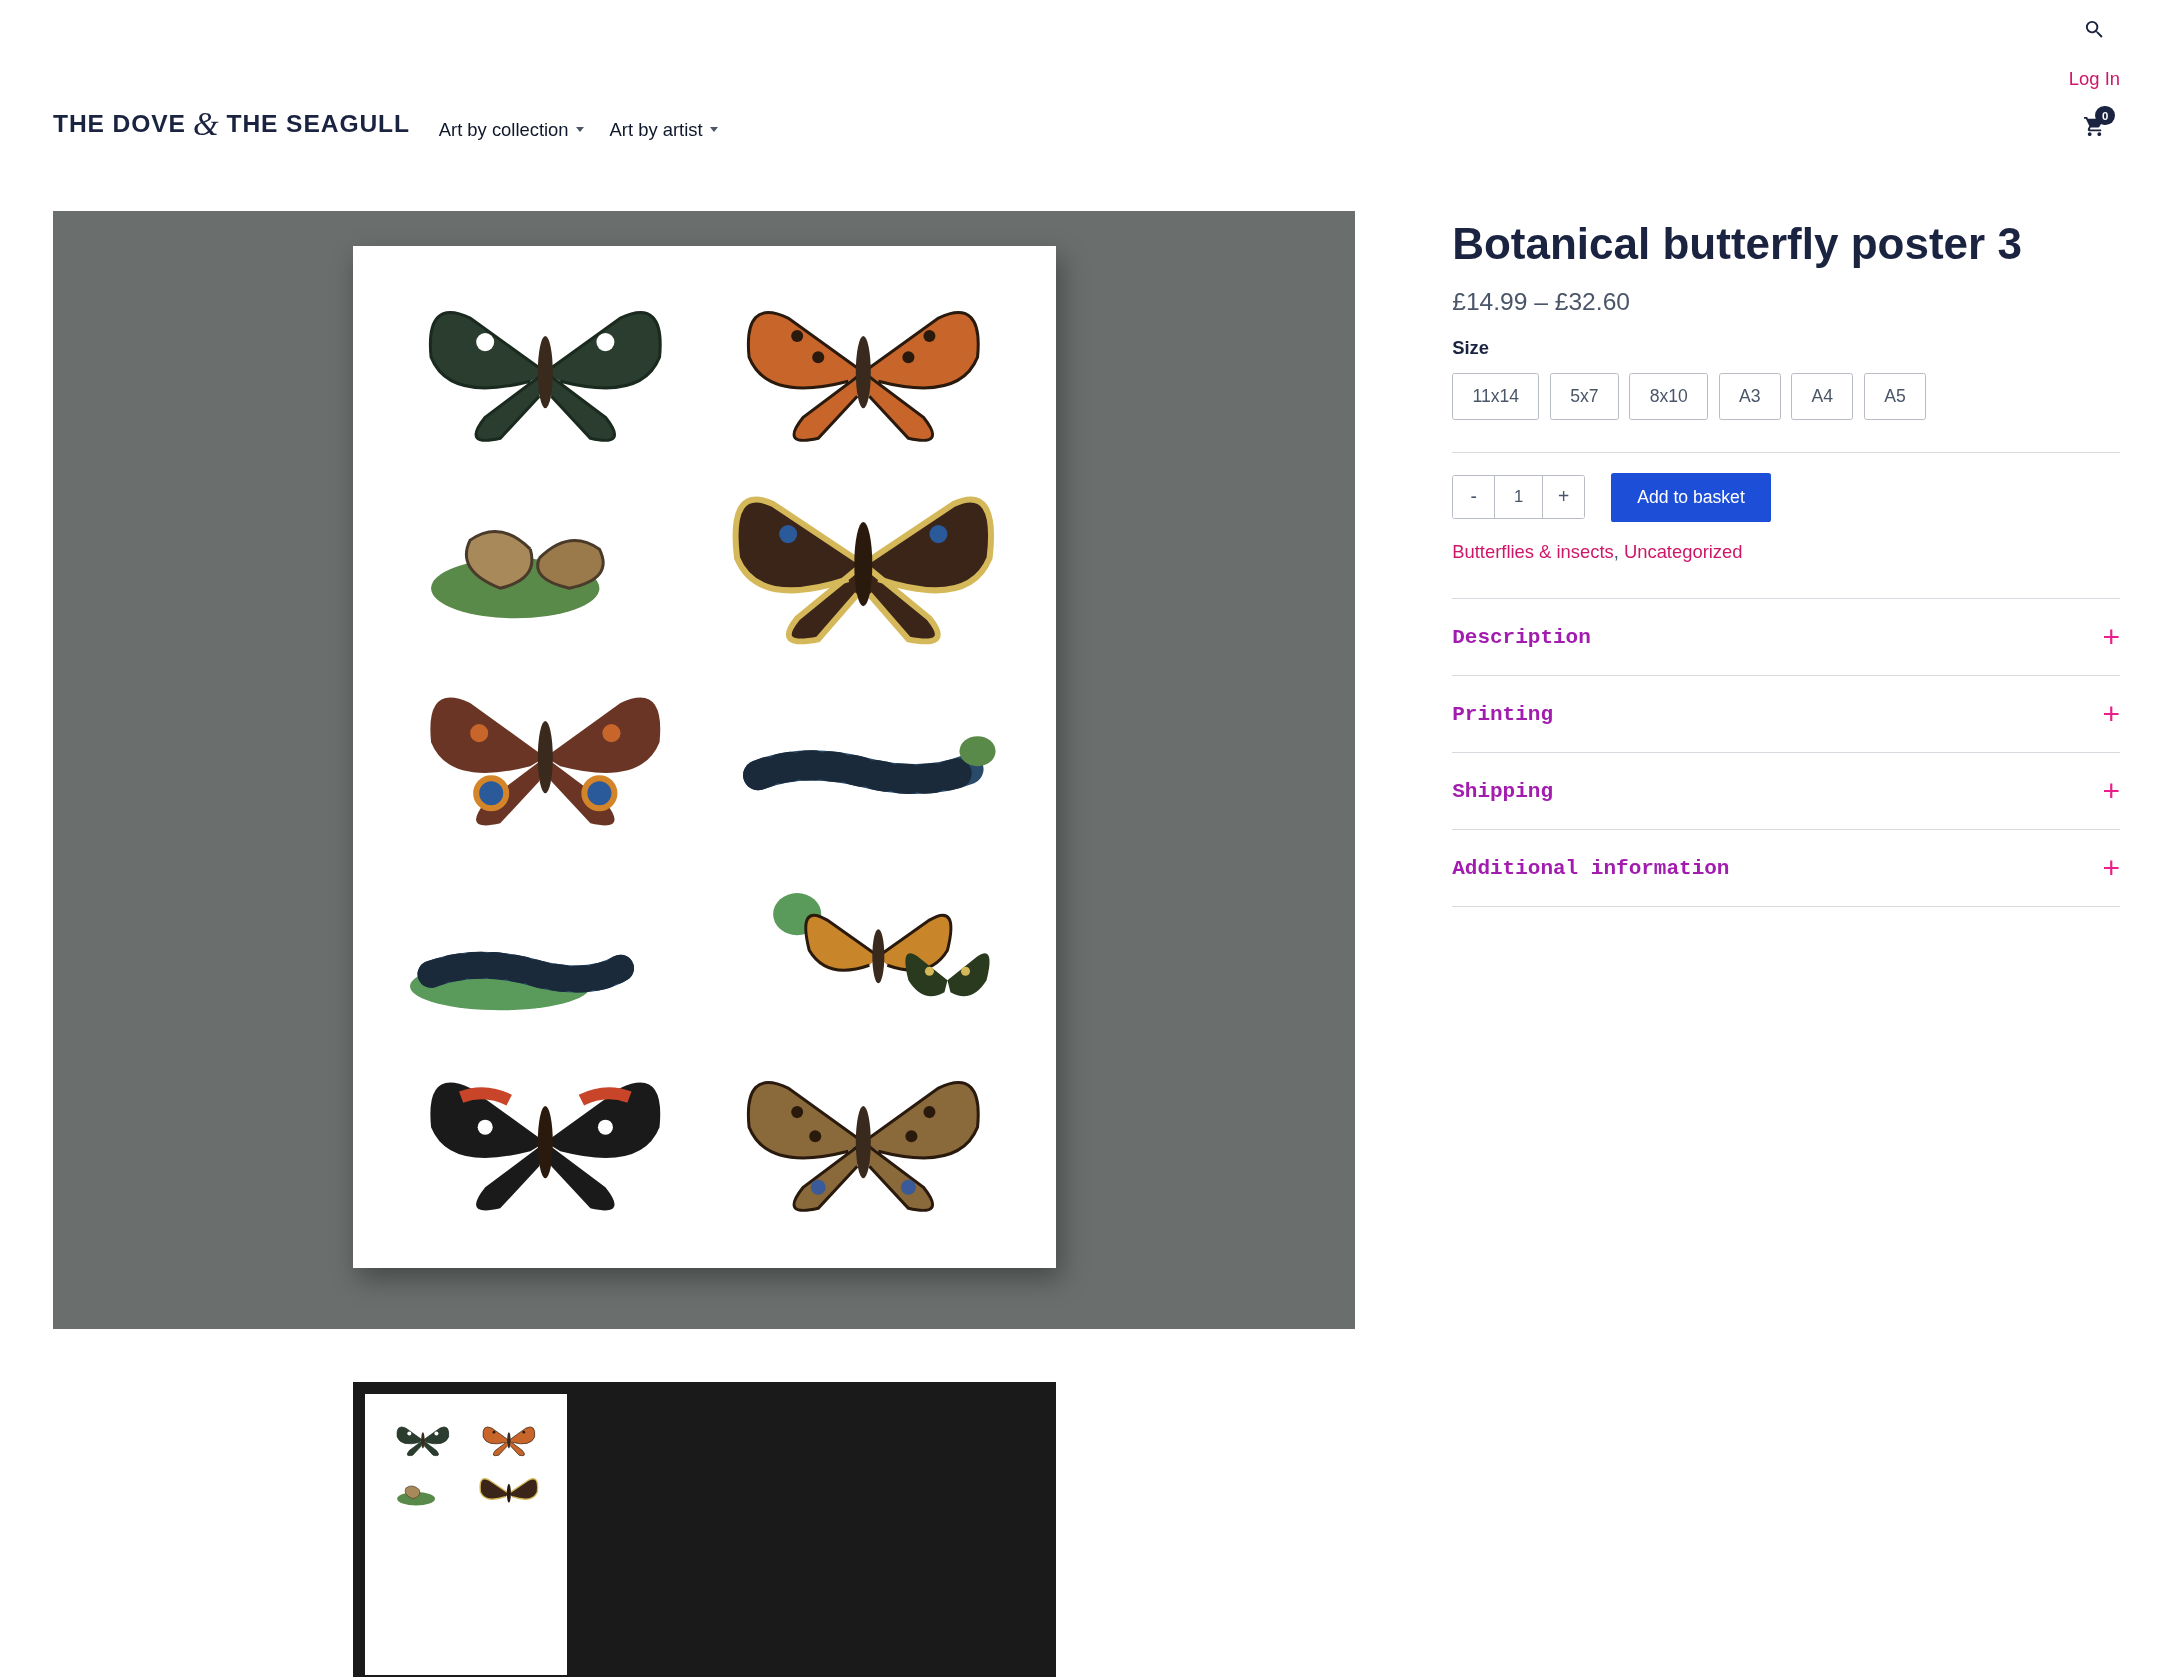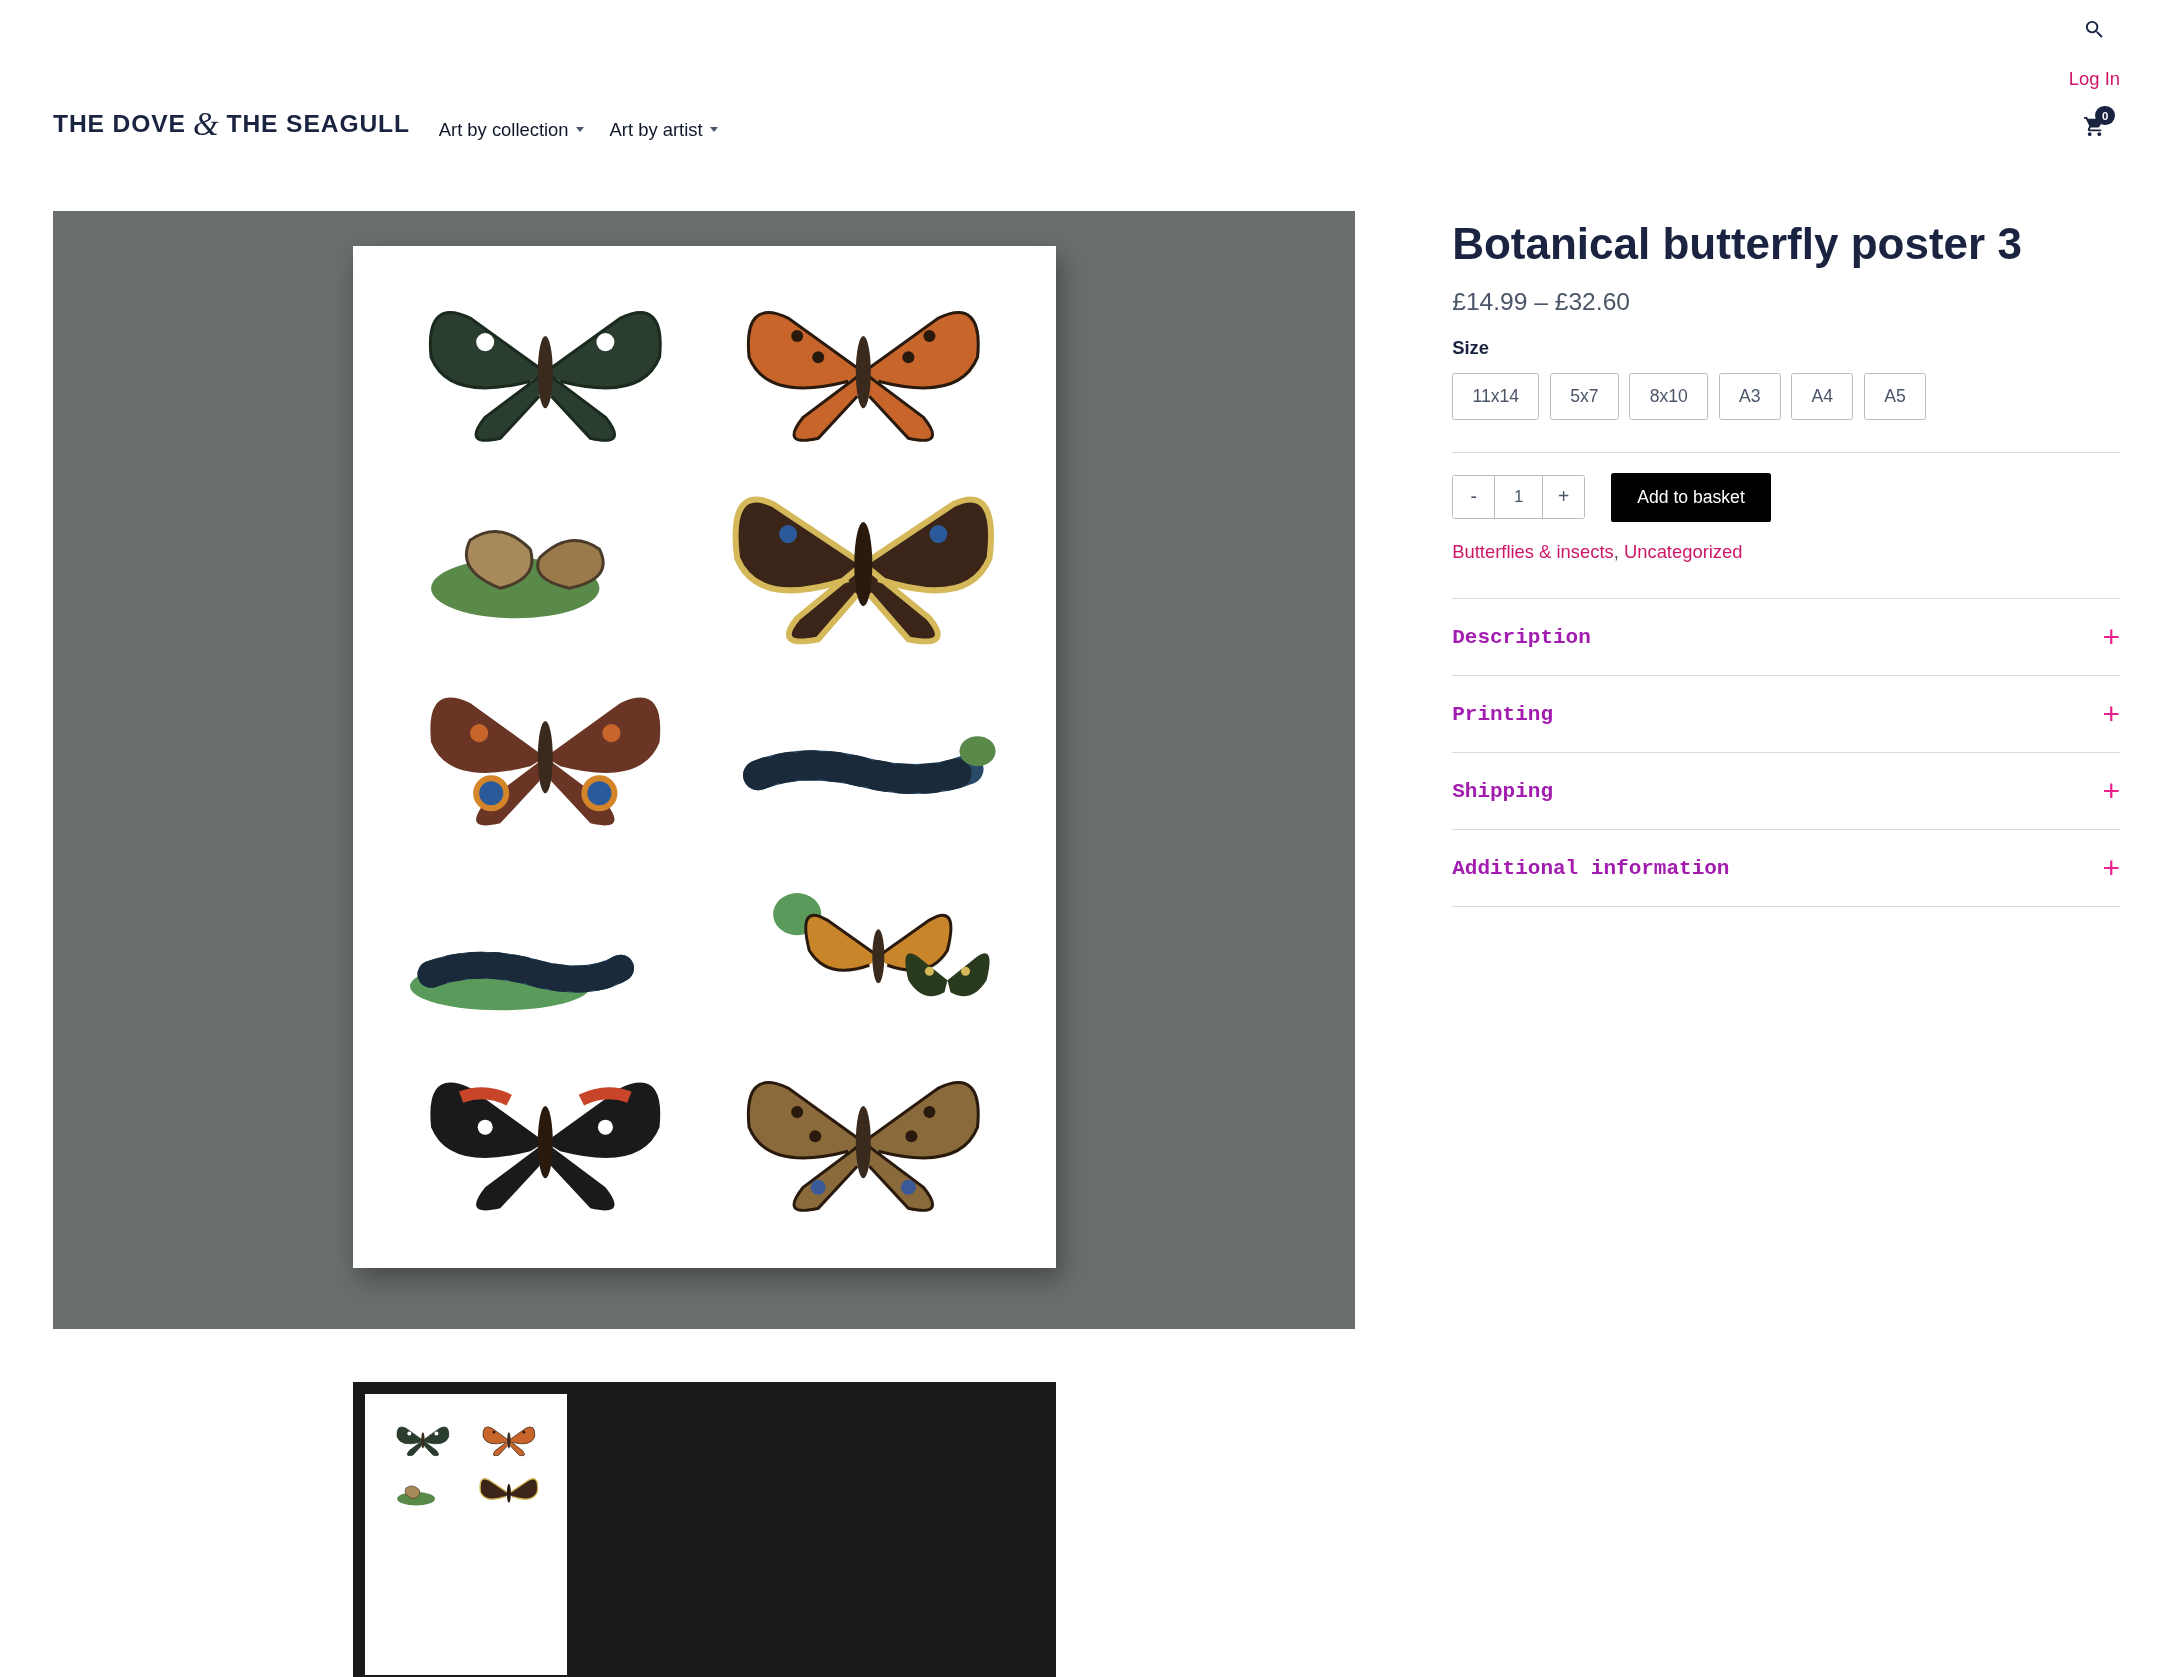--- a/index.html
+++ b/index.html
@@ -40,21 +40,21 @@
     .size-option { border: 0.9px solid #b8bdc5; padding: 12.3px 19.3px; font-size: 17.6px; color: #4a5568; border-radius: 2.6px; cursor: pointer; }
     
     .divider { border: none; border-top: 0.9px solid #d6dadf; margin: 0; }
     
     .cart-row { display: flex; align-items: center; gap: 26px; padding: 19.3px 0; }
     .qty-stepper { display: flex; border: 0.9px solid #b8bdc5; border-radius: 2.6px; overflow: hidden; }
     .qty-btn { width: 42px; height: 42px; background: #fff; border: none; font-size: 19.3px; color: #4a5568; cursor: pointer; display: flex; align-items: center; justify-content: center; }
     .qty-btn:first-child { border-right: 0.9px solid #b8bdc5; }
     .qty-btn:last-child { border-left: 0.9px solid #b8bdc5; }
     .qty-input { width: 47px; height: 42px; border: none; text-align: center; font-size: 16.7px; color: #4a5568; }
-    .add-to-cart { background: #000000; color: #fff; border: none; padding: 14px 26px; font-size: 17.6px; border-radius: 2.6px; cursor: pointer; }
+    .add-to-cart { background: #1d4ed8; color: #fff; border: none; padding: 14px 26px; font-size: 17.6px; border-radius: 2.6px; cursor: pointer; }
     
     .categories { font-size: 18.4px; padding-bottom: 35px; }
     .categories a { color: #ce1567; text-decoration: none; }
     .categories .sep { color: #4a5568; }
     
     .accordion-item { border-top: 0.9px solid #d6dadf; display: flex; justify-content: space-between; align-items: center; padding: 23px 0; cursor: pointer; }
     .accordion-item:last-child { border-bottom: 0.9px solid #d6dadf; }
     .accordion-title { font-size: 21px; font-weight: 700; color: #a21caf; font-family: Liberation Mono, monospace; }
     .plus-icon { color: #e91e8c; font-size: 30px; font-weight: 300; line-height: 1; }
   </style>

